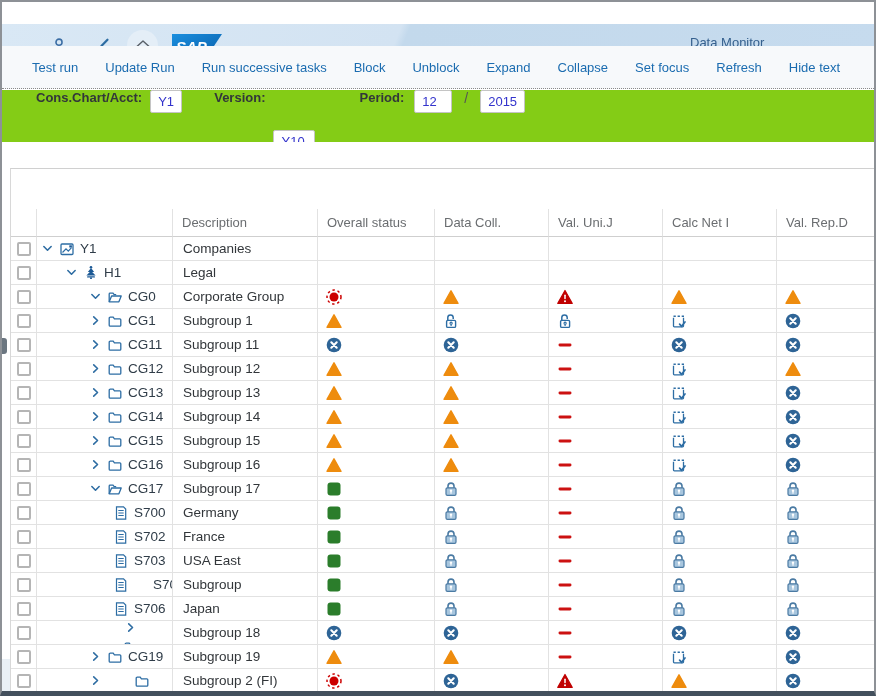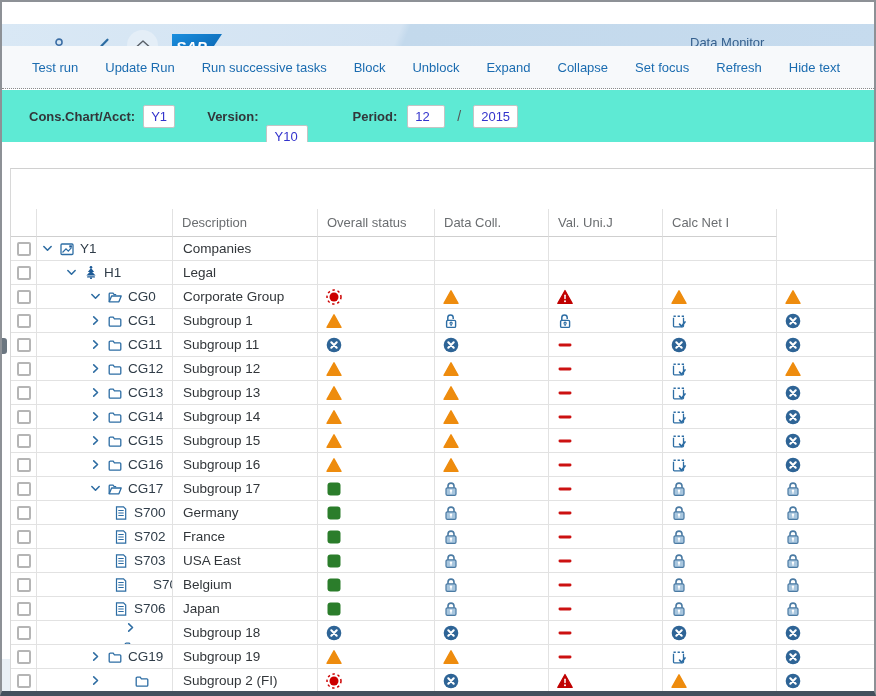--- a/index.html
+++ b/index.html
@@ -18,22 +18,22 @@
   .saplogo { position:absolute; left:170px; top:10px; cursor:pointer; }
   .app-title { position:absolute; left:688px; top:11px; font-size:13px; color:#35608e; white-space:nowrap; }
 
   
   .toolbar { position:absolute; top:44px; left:0; right:0; height:43px; background:#f7f9fb;
     display:flex; align-items:center; padding-left:30px; gap:27px; white-space:nowrap;
     border-bottom:1px dotted #8a8a8a; }
   .tb-item { font-size:13px; color:#1b6cb0; cursor:pointer; flex:none; }
 
   
-  .filterbar { position:absolute; top:88px; left:0; right:0; height:52px; background:#5eead4;
-    display:flex; align-items:center; padding-left:27px; font-size:13px; color:#32363a; }
+  .filterbar { position:absolute; top:88px; left:0; right:0; height:52px; background:#84cc16;
+    display:flex; padding-left:34px; font-size:13px; color:#32363a; }
   .f-label { font-weight:bold; }
   .f-box { background:#fff; border:1px solid #c4c4c4; border-radius:2px; height:23px;
     display:inline-flex; align-items:center; padding:0 7px; color:#3333cc; font-size:13px; }
   .slash { color:#555; margin-left:12px; font-size:14px; }
 
   
   .content { position:absolute; top:140px; bottom:0; left:0; right:0; background:#fff; }
   .footer { position:absolute; top:517px; left:0; right:0; bottom:0; background:#e9f0f6; }
   .table { position:absolute; top:26px; left:8px; width:864px; background:#fff;
     border-left:1px solid #d8d8d8; border-top:1px solid #d0d0d0; }
@@ -200,20 +200,21 @@
     <div class="table">
       <div class="thead" id="thead">
           <div class="tr">
             <div class="td "></div>
             <div class="td "></div>
             <div class="td ">Description</div>
             <div class="td ">Overall status</div>
             <div class="td ">Data Coll.</div>
             <div class="td ">Val. Uni.J</div>
             <div class="td ">Calc Net I</div>
+            <div class="td ">Val. Rep.D</div>
           </div>
         </div>
       <div class="tbody" id="tbody">
           <div class="tr">
             <div class="td c-cb">
               <span class="checkbox"></span>
             </div>
             <div class="td c-tree" style="padding-left: 4px;">
               <svg class="exp">
                 <use href="#i-chev-down" xlink:href="#i-chev-down"></use>
@@ -724,21 +725,21 @@
           <div class="tr">
             <div class="td c-cb">
               <span class="checkbox"></span>
             </div>
             <div class="td c-tree" style="padding-left: 76px; gap: 24px;">
               <svg class="nico">
                 <use href="#i-doc" xlink:href="#i-doc"></use>
               </svg>
               <span class="rid">S705</span>
             </div>
-            <div class="td c-desc">Belgium</div>
+            <div class="td c-desc">Subgroup</div>
             <div class="td c-status">
               <svg class="sico">
                 <use href="#i-green" xlink:href="#i-green"></use>
               </svg>
             </div>
             <div class="td c-status">
               <svg class="sico">
                 <use href="#i-lock" xlink:href="#i-lock"></use>
               </svg>
             </div>

